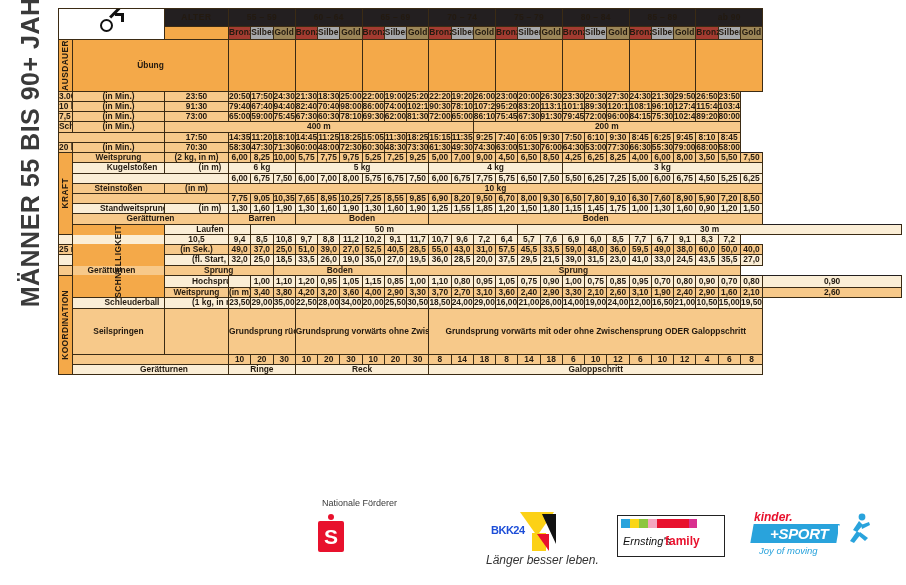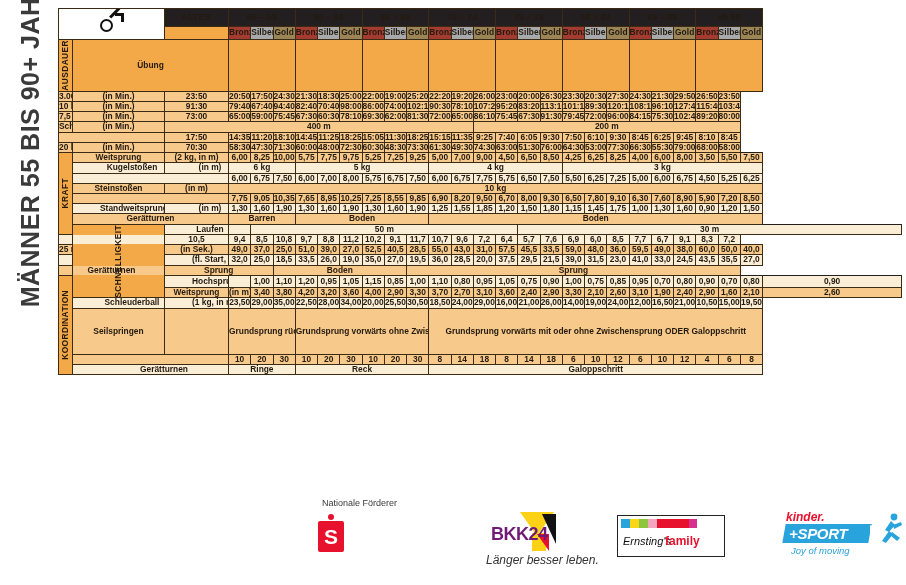--- a/index.html
+++ b/index.html
@@ -171,51 +171,51 @@
     border-left: 14px solid transparent; border-right: 0 solid transparent;
     border-top: 30px solid #111;
   }
   #logo-bkk .red {
     position: absolute; left: 52px; top: 22px; width: 0; height: 0;
     border-left: 12px solid transparent; border-right: 0 solid transparent;
     border-top: 17px solid #e8112d;
   }
   #logo-bkk .bkktxt {
     position: absolute; left: 6px; top: 12px;
-    font-size: 18px; font-weight: bold; color: #701a75; letter-spacing: -.5px;
+    font-size: 11px; font-weight: bold; color: #1d4ed8; letter-spacing: -.5px;
   }
   #logo-bkk .bkksub {
     position: absolute; left: 1px; top: 41px;
     font-size: 12px; font-style: italic; color: #333; white-space: nowrap;
   }
 
   
   #logo-ernstings { left: 617px; top: 23px; width: 108px; height: 42px; border: 1px solid #222; background: #fff; }
   #logo-ernstings .bar { position: absolute; top: 3px; height: 9px; }
   #logo-ernstings .etxt {
     position: absolute; left: 5px; top: 19px;
     font-size: 11px; font-style: italic; color: #111; white-space: nowrap;
   }
   #logo-ernstings .efam {
     position: absolute; left: 47px; top: 18px;
     font-size: 12px; font-weight: bold; color: #e8112d; white-space: nowrap; font-style: normal;
   }
 
   
-  #logo-kinder { left: 752px; top: 18px; width: 120px; height: 52px; margin-left: 32px; }
+  #logo-kinder { left: 752px; top: 18px; width: 120px; height: 52px; }
   #logo-kinder .kword {
     position: absolute; left: 2px; top: 0;
     font-size: 12px; font-weight: bold; color: #e8112d; font-style: italic;
   }
   #logo-kinder .sportbar {
     position: absolute; left: 0; top: 14px; width: 86px; height: 19px;
     background: #29a3dc; transform: skewX(-10deg);
   }
   #logo-kinder .sporttxt {
-    position: absolute; left: 5px; top: 15px;
+    position: absolute; left: 18px; top: 15px;
     font-size: 15px; font-weight: bold; color: #ffffff; font-style: italic; letter-spacing: -.3px;
   }
   #logo-kinder .joy {
     position: absolute; left: 7px; top: 35px;
     font-size: 9.5px; color: #29a3dc; font-style: italic;
   }
   #logo-kinder .tri {
     position: absolute; left: 86px; top: 15px; width: 0; height: 0;
     border-top: 9px solid transparent; border-bottom: 9px solid transparent;
     border-left: 12px solid #ffffff;

